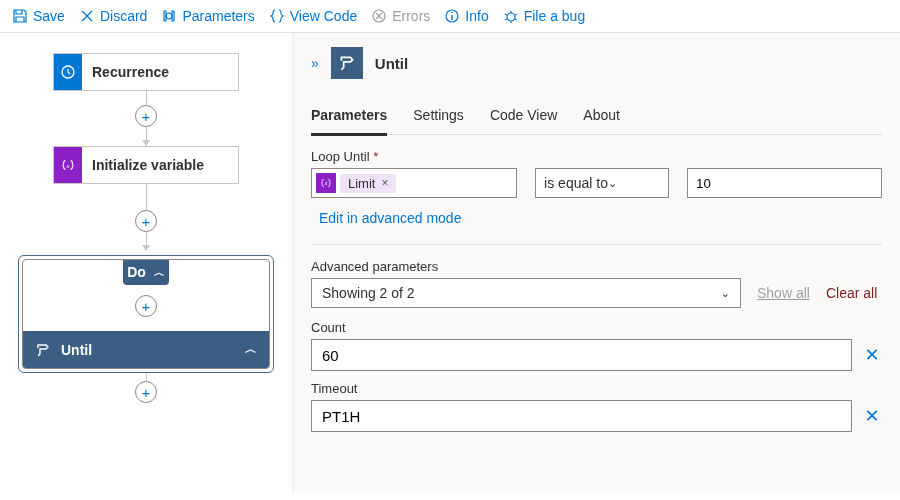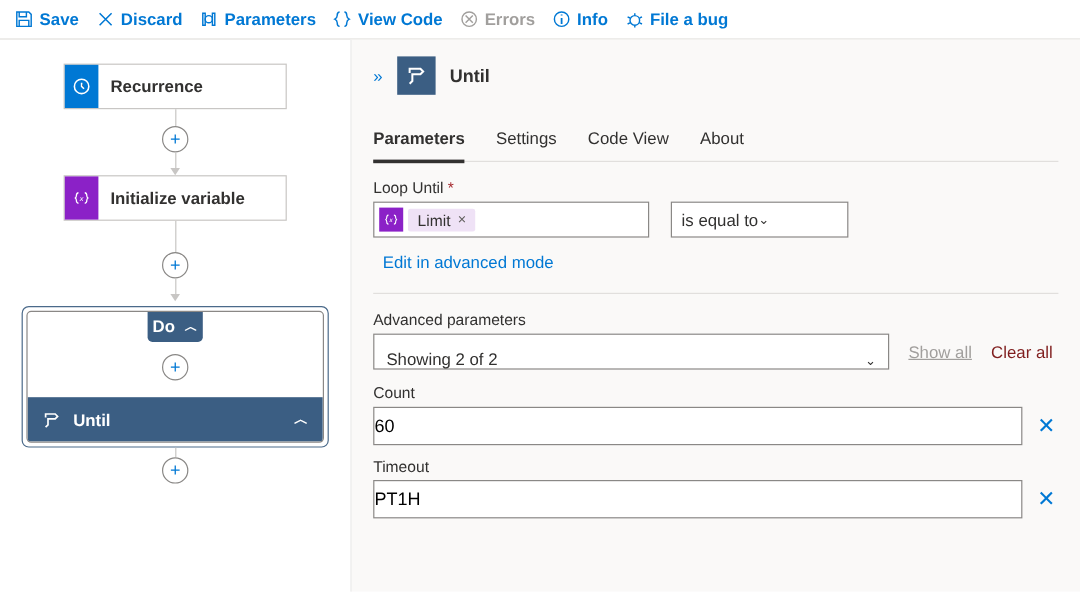--- a/index.html
+++ b/index.html
@@ -1,18 +1,18 @@
 <!DOCTYPE html>
 <html><head>
 <meta charset="utf-8">
 <style>
   * { box-sizing: border-box; margin: 0; padding: 0; }
   body { font-family: "Segoe UI", Arial, sans-serif; font-size: 14px; color: #323130; background: #fff; width: 900px; height: 500px; overflow: hidden; }
   
-  .toolbar { display: flex; align-items: center; gap: 14px; padding: 8px 12px; border-bottom: 1px solid #e1dfdd; font-weight: bold; }
+  .toolbar { display: flex; align-items: center; gap: 14px; padding: 8px 12px; border-bottom: 1px solid #e1dfdd; }
   .tb-item { display: flex; align-items: center; gap: 5px; color: #323130; cursor: pointer; }
   .tb-item.primary { color: #0078d4; }
   .tb-item.disabled { color: #a19f9d; }
   .tb-icon { display: inline-flex; width: 16px; height: 16px; }
   
   .main { display: flex; height: calc(100% - 40px); }
   .canvas { width: 292px; padding: 20px 0 0 0; position: relative; overflow: hidden; }
   .panel { flex: 1; background: #faf9f8; padding: 14px 18px 10px 18px; overflow: hidden; border-left: 1px solid #ececec; }
   
   .col { display: flex; flex-direction: column; align-items: center; }
@@ -46,25 +46,25 @@
   .loop-row { display: flex; gap: 18px; align-items: stretch; }
   .token-box { border: 1px solid #8a8886; height: 30px; width: 230px; display: flex; align-items: center; padding: 0 4px; gap: 4px; background: #fff; }
   .token-ic { width: 20px; height: 20px; background: #8b21c7; display: flex; align-items: center; justify-content: center; }
   .token-pill { background: #efe2f6; color: #323130; padding: 2px 8px; border-radius: 2px; font-size: 13px; display: flex; align-items: center; gap: 6px; }
   .token-pill .x { color: #605e5c; cursor: pointer; font-size: 12px; }
   .sel { border: 1px solid #8a8886; height: 30px; width: 148px; background: #fff; display: flex; align-items: center; padding: 0 8px; cursor: pointer; }
   .val-input { border: 1px solid #8a8886; height: 30px; flex: 1; padding: 0 8px; background: #fff; }
   .adv-link { color: #0078d4; margin: 12px 0 0 8px; cursor: pointer; display: inline-block; }
   .hr { border: none; border-top: 1px solid #e1dfdd; margin: 18px 0 14px 0; }
   .adv-row { display: flex; align-items: center; gap: 16px; }
-  .adv-sel { border: 1px solid #8a8886; height: 30px; width: 430px; background: #fff; display: flex; align-items: flex-end; justify-content: space-between; padding: 0 10px; cursor: pointer; }
+  .adv-sel { border: 1px solid #8a8886; height: 30px; width: 430px; background: #fff; display: flex; align-items: center; justify-content: space-between; padding: 0 10px; cursor: pointer; }
   .link-muted { color: #a19f9d; text-decoration: underline; cursor: pointer; }
   .link-blue { color: #7f1d1d; cursor: pointer; }
   .field-row { display: flex; align-items: center; gap: 10px; margin-top: 4px; }
-  .tinput { border: 1px solid #8a8886; height: 32px; flex: 1; padding: 0 0; font-size: 15px; background: #fff; }
+  .tinput { border: 1px solid #8a8886; height: 32px; flex: 1; padding: 0 10px; font-size: 15px; background: #fff; }
   .x-btn { color: #0078d4; font-size: 18px; cursor: pointer; width: 20px; text-align: center; }
   svg { display: block; }
 </style>
 </head>
 <body>
 
 <div class="toolbar">
   <div class="tb-item primary">
     <span class="tb-icon">
       <svg viewBox="0 0 16 16" width="16" height="16">
@@ -219,20 +219,21 @@
           </div>
           <div class="token-pill">
             <span>Limit</span>
             <span class="x">×</span>
           </div>
         </div>
         <div class="sel">
           <span>is equal to</span>
           <span style="font-size:11px">⌄</span>
         </div>
+        <input class="val-input" value="10" style="">
       </div>
       <span class="adv-link">Edit in advanced mode</span>
 
       <hr class="hr">
 
       <label class="flabel">Advanced parameters</label>
       <div class="adv-row">
         <div class="adv-sel">
           <span>Showing 2 of 2</span>
           <span style="font-size:11px">⌄</span>

